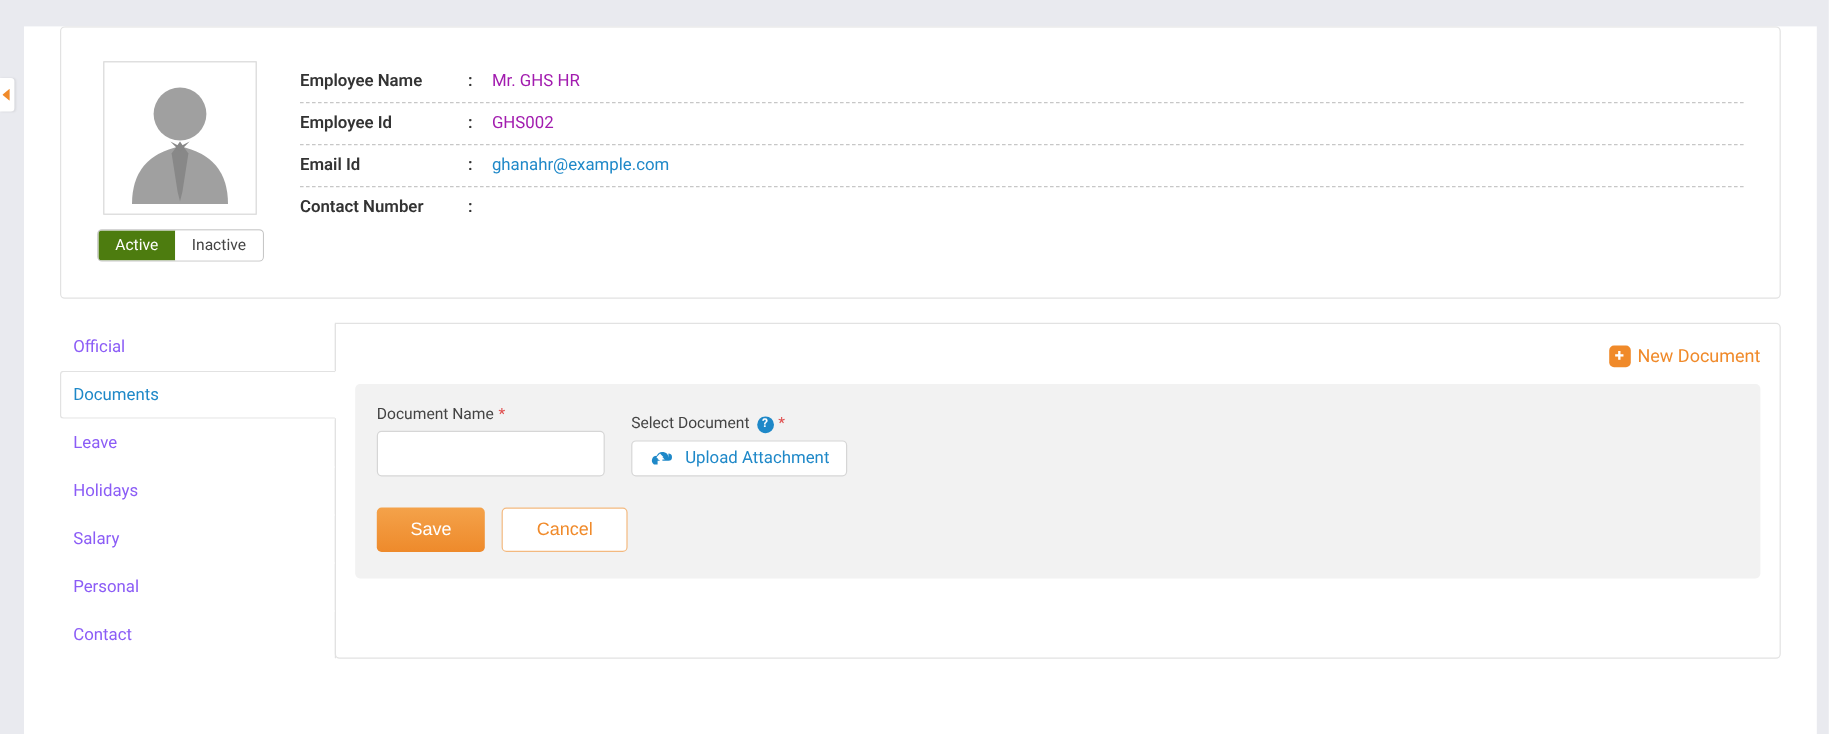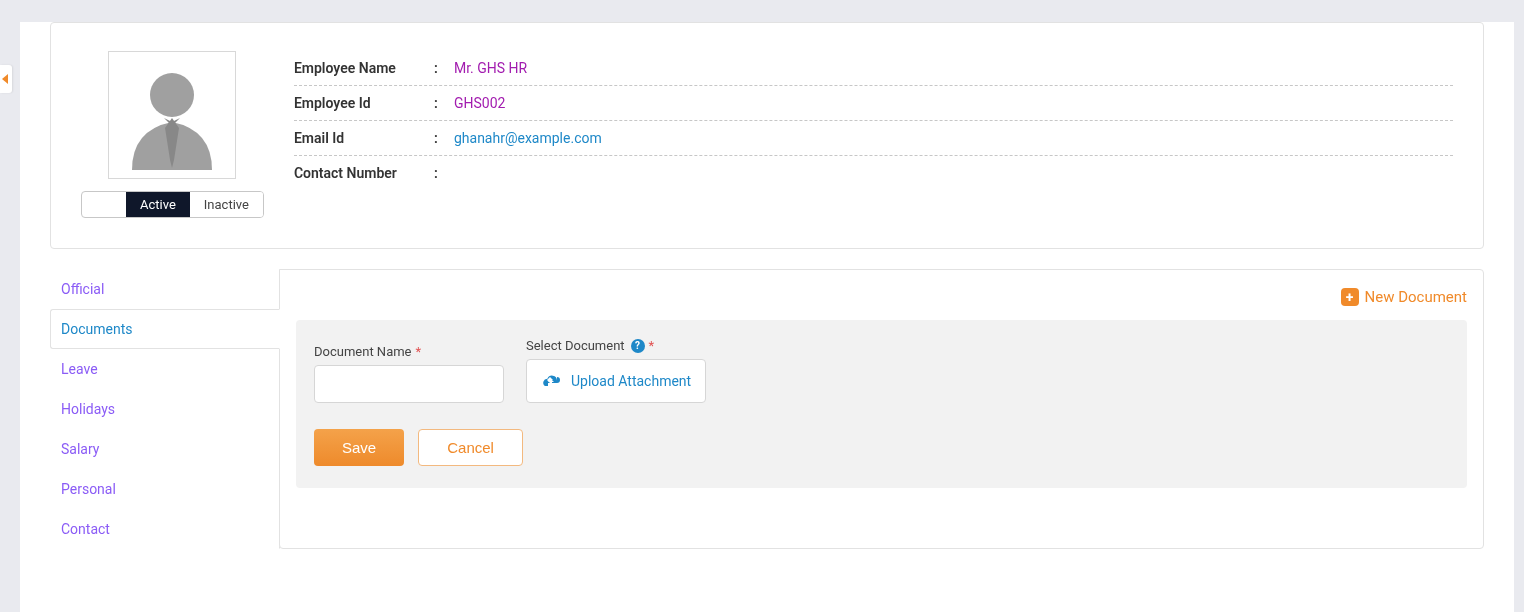--- a/index.html
+++ b/index.html
@@ -84,23 +84,22 @@
     border-radius: 4px;
     overflow: hidden;
   }
   .status-toggle .btn {
     padding: 5px 14px;
     font-size: 13px;
     cursor: pointer;
     user-select: none;
   }
   .status-toggle .active {
-    background: #0f172a;
+    background: #4d7c0f;
     color: #fff;
-    margin-left: 44px;
   }
   .status-toggle .inactive {
     background: #fff;
     color: #444;
   }
 
   .info-col {
     flex: 1;
   }
   .info-row {
@@ -224,21 +223,21 @@
   .text-input {
     width: 190px;
     height: 38px;
     border: 1px solid #d6d6d6;
     border-radius: 4px;
     background: #fff;
     padding: 0 10px;
     font-size: 14px;
   }
   .upload-btn {
-    height: 44px;
+    height: 30px;
     border: 1px solid #d6d6d6;
     background: #fff;
     border-radius: 4px;
     padding: 0 14px;
     display: inline-flex;
     align-items: center;
     gap: 10px;
     color: #1e88c8;
     font-size: 14px;
     cursor: pointer;

